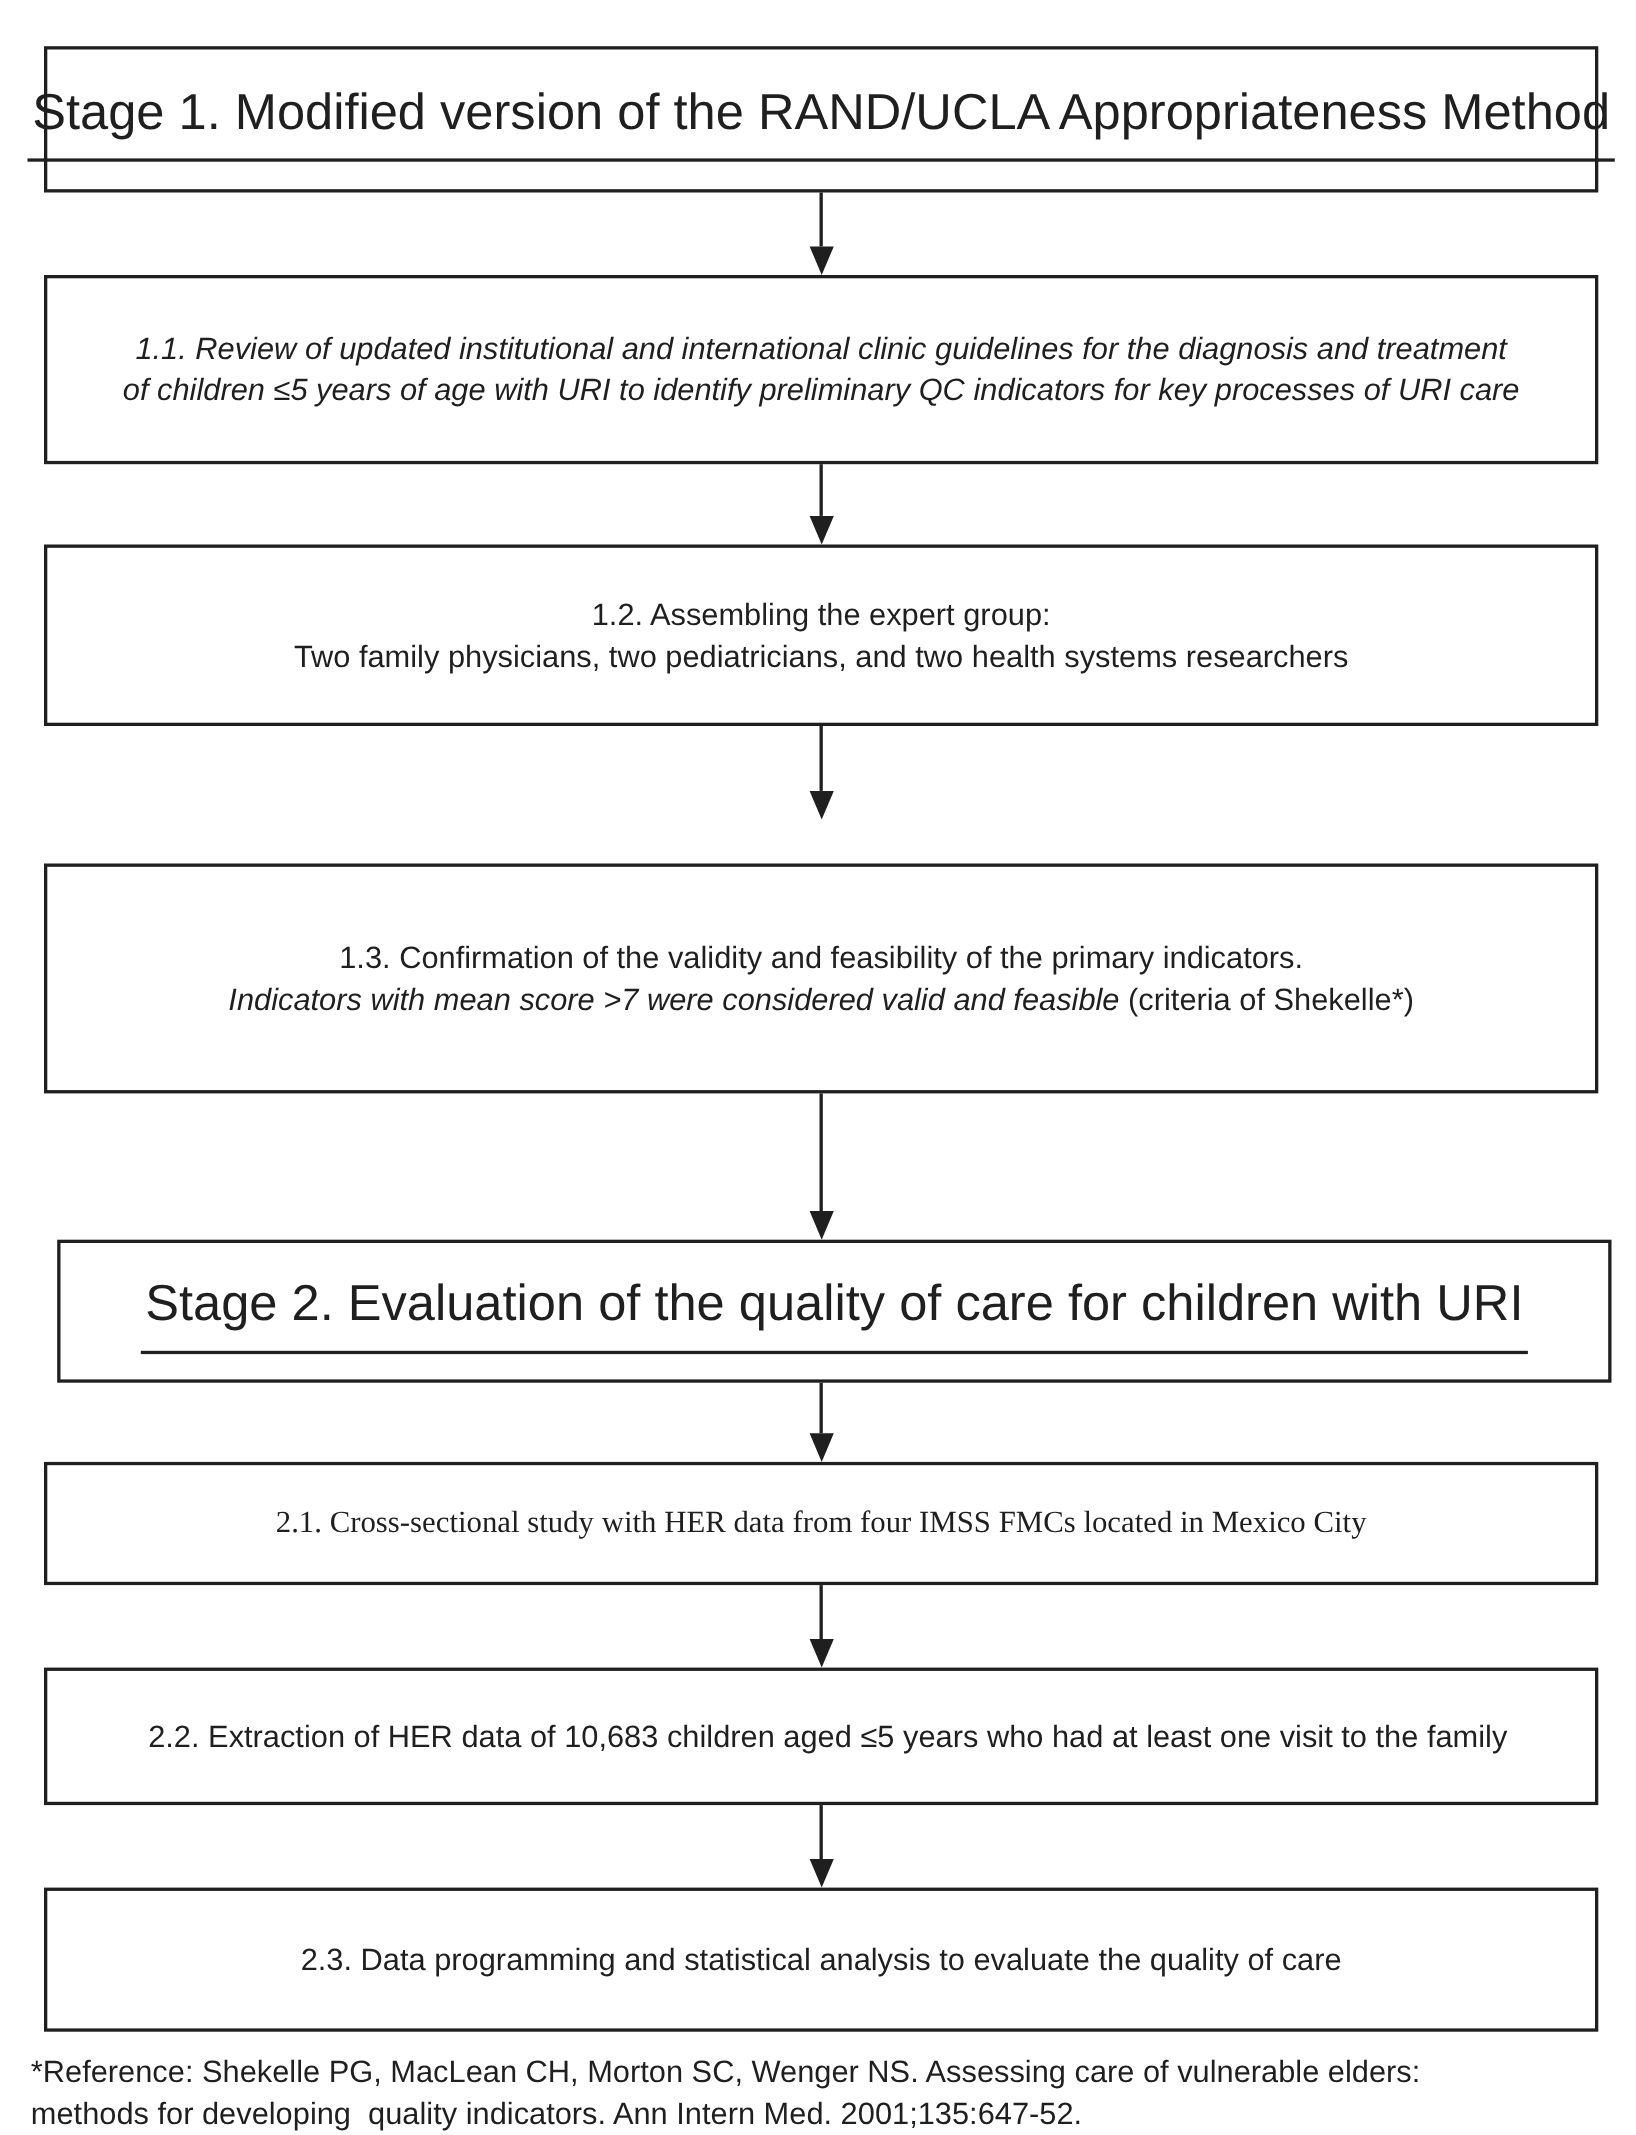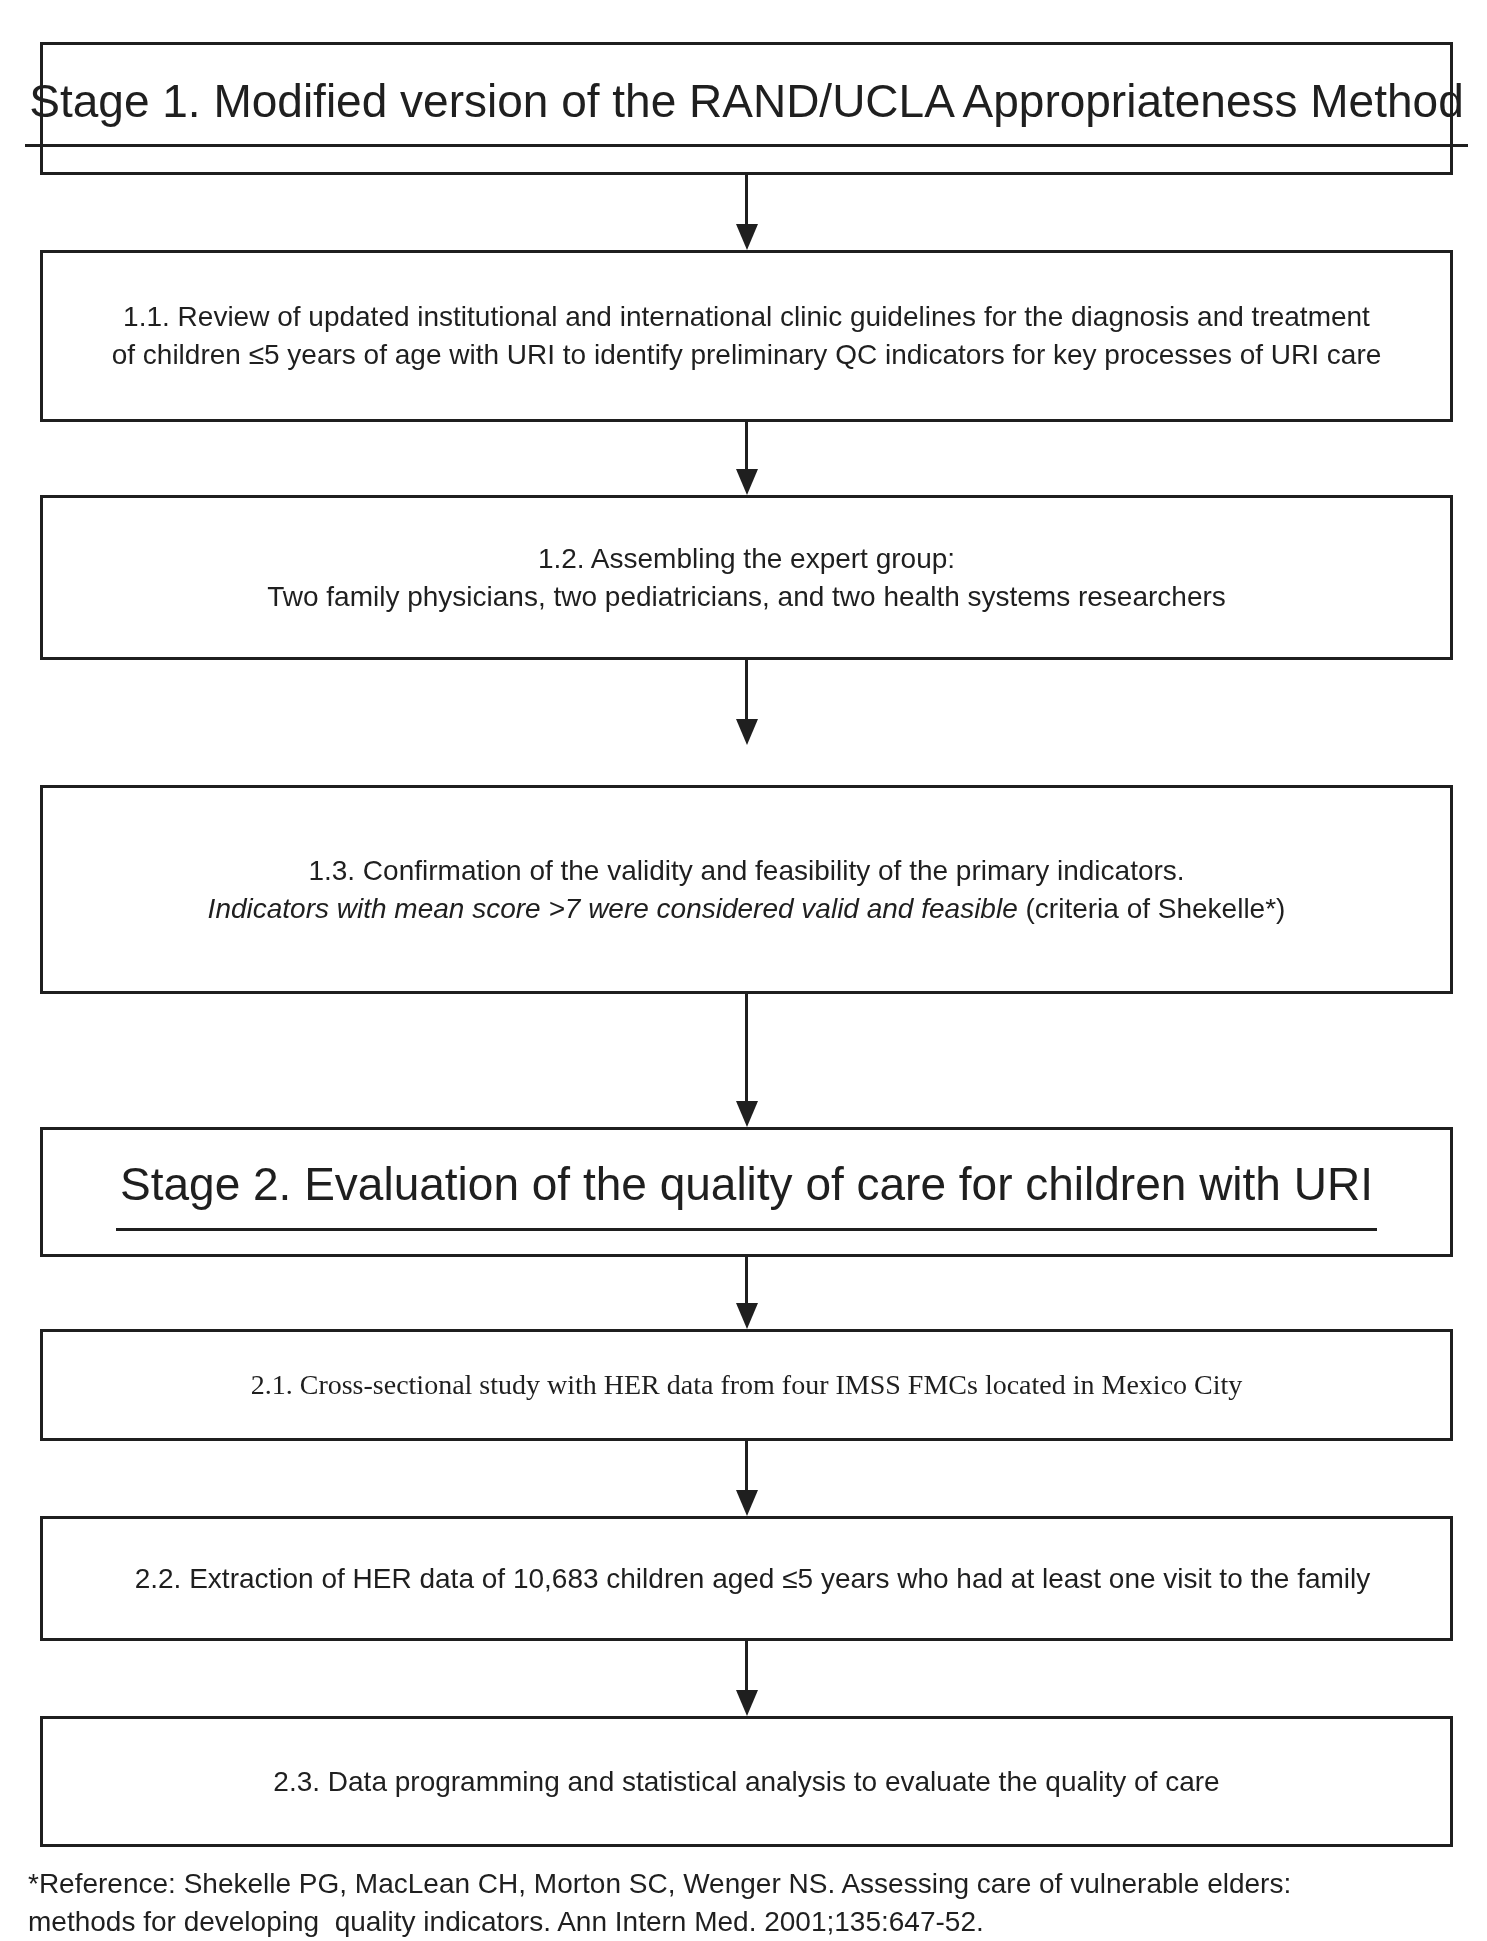--- a/index.html
+++ b/index.html
@@ -50,22 +50,22 @@
     border-top:26px solid var(--ink);
   }
   .footnote{
     margin:18px 20px 0 28px;
     font-size:28px;
     line-height:1.35;
     text-align:left;
   }
   .footnote .tline{ white-space:pre-wrap; }
   
-  .h-s1{ height:133px; } .h-11{ height:172px; } .h-12{ height:165px; }
-  .h-13{ height:209px;margin-top:40px; } .h-s2{ height:130px; } .h-21{ height:112px;font-family:Liberation Serif, serif; }
+  .h-s1{ height:133px; } .h-11{ height:172px;font-style:italic; } .h-12{ height:165px; }
+  .h-13{ height:209px;margin-top:40px; } .h-s2{ height:130px;margin-left:12px; } .h-21{ height:112px;font-family:Liberation Serif, serif; }
   .h-22{ height:125px;padding-left:12px; } .h-23{ height:131px; }
   .g-1{ height:75px; } .g-2{ height:73px; } .g-3{ height:85px; }
   .g-4{ height:133px; } .g-5{ height:72px; } .g-6{ height:75px; }
   .g-7{ height:75px; }
 </style>
 </head>
 <body>
 
 <div class="flow">
 

